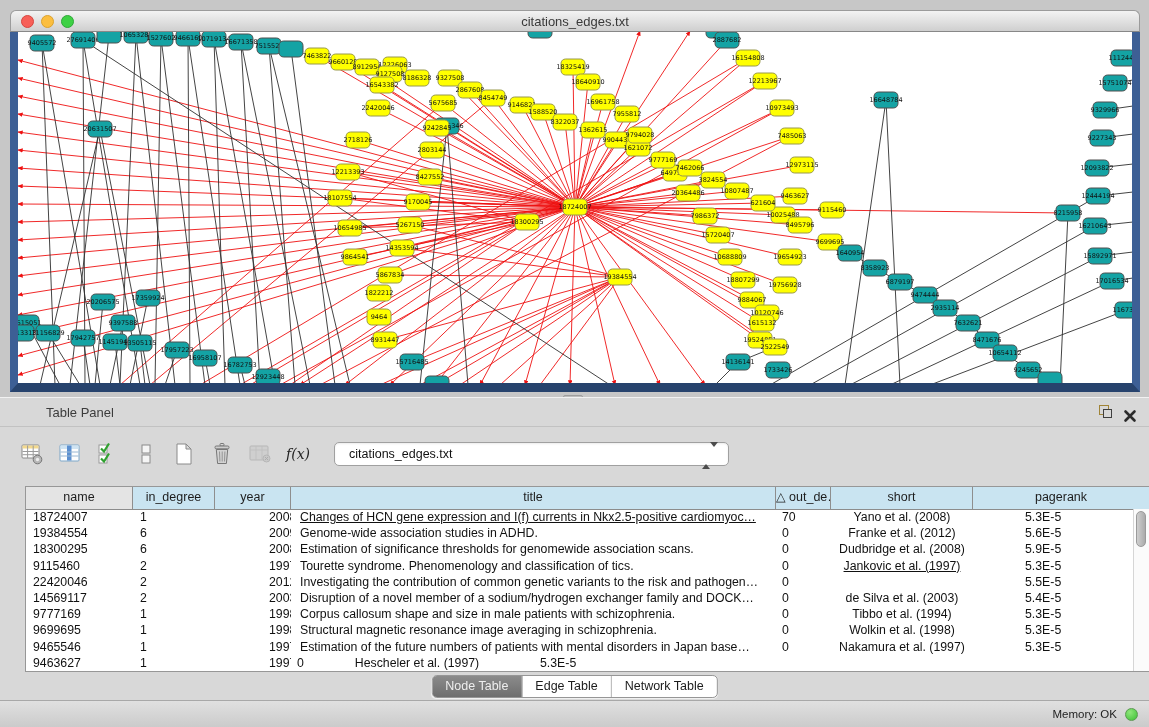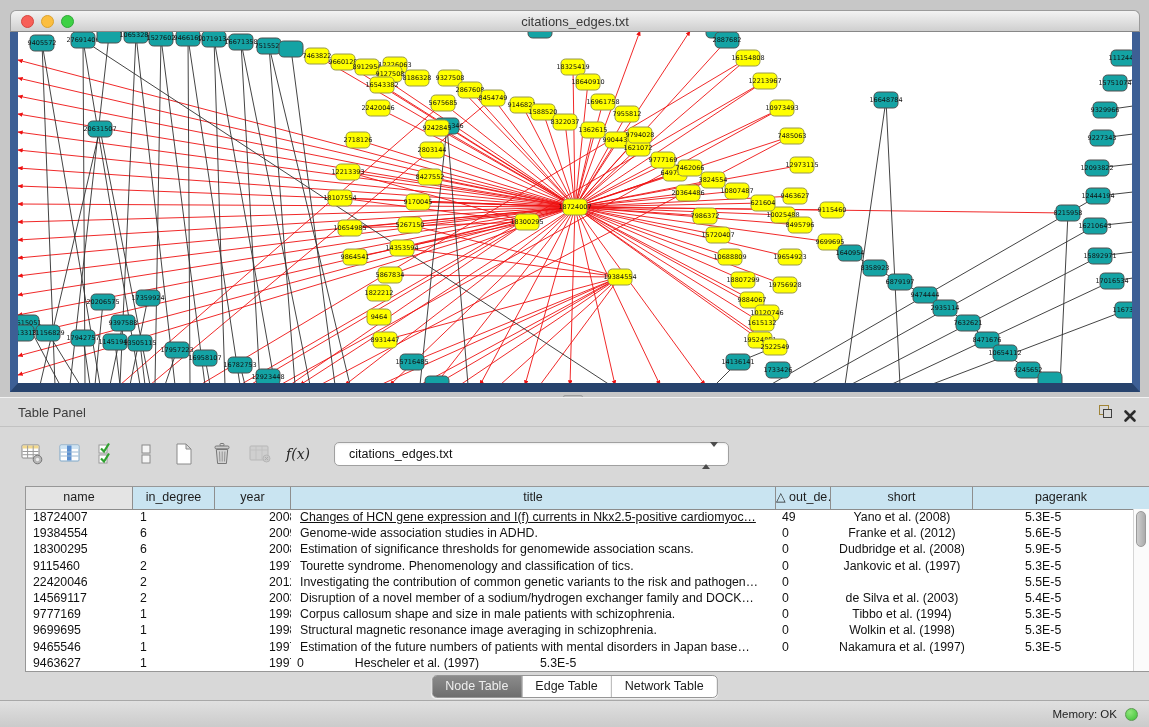--- a/index.html
+++ b/index.html
@@ -29,21 +29,21 @@
   .n-y{fill:#ffff00;stroke:#98984d;stroke-width:1;}
   .nl{font-size:6.5px;text-anchor:middle;fill:#111;font-family:"DejaVu Sans",sans-serif;}
 
   
   .splitter-handle{position:absolute;left:563px;top:395px;width:18px;height:5px;
     border-radius:2px;background:#bdbdbd;border:1px solid #9e9e9e;}
 
   
   .table-panel{position:absolute;left:0;top:397px;width:1149px;height:303px;
     background:#d8d8d8;border-top:1px solid #f2f2f2;box-sizing:border-box;}
-  .panel-header{position:relative;height:27px;line-height:27px;}
+  .panel-header{position:relative;height:27px;line-height:27px;margin-left:28px;}
   .panel-title{padding-left:18px;font-size:13px;color:#3c3c3c;}
   .float-icon{position:absolute;right:36px;top:7px;width:14px;height:14px;}
   .float-icon .sq1{position:absolute;left:0;top:0;width:8px;height:8px;border:1.5px solid #a08437;}
   .float-icon .sq2{position:absolute;left:4px;top:4px;width:7px;height:7px;border:1.5px solid #3f3f3f;background:#d8d8d8;}
   .close-icon{position:absolute;right:12px;top:6px;width:14px;height:14px;}
   .panel-body{position:absolute;left:0;right:0;top:28px;bottom:0;border-top:1px solid #c2c2c2;}
 
   
   .toolbar{position:absolute;left:18px;top:10px;height:34px;display:flex;align-items:center;gap:10px;}
   .tool-btn{width:28px;height:28px;display:flex;align-items:center;justify-content:center;}
@@ -878,21 +878,21 @@
           <div class="th c4" style="width: 55px;">△ out_de…</div>
           <div class="th c5" style="width: 142px;">short</div>
           <div class="th c6" style="width: 176px;">pagerank</div>
         </div>
       <div class="tbl-body">
           <div class="tr">
             <div class="td c0" style="width: 107px;">18724007</div>
             <div class="td c1" style="width: 82px;">1</div>
             <div class="td c2" style="width: 76px;">2008</div>
             <div class="td c3" style="width: 485px; text-decoration: underline;">Changes of HCN gene expression and I(f) currents in Nkx2.5-positive cardiomyoc…</div>
-            <div class="td c4" style="width: 55px;">49</div>
+            <div class="td c4" style="width: 55px;">70</div>
             <div class="td c5" style="width: 142px;">Yano et al. (2008)</div>
             <div class="td c6" style="width: 176px;">5.3E-5</div>
           </div>
           <div class="tr">
             <div class="td c0" style="width: 107px;">19384554</div>
             <div class="td c1" style="width: 82px;">6</div>
             <div class="td c2" style="width: 76px;">2009</div>
             <div class="td c3" style="width: 485px;">Genome-wide association studies in ADHD.</div>
             <div class="td c4" style="width: 55px;">0</div>
             <div class="td c5" style="width: 142px;">Franke et al. (2012)</div>
@@ -906,21 +906,21 @@
             <div class="td c4" style="width: 55px;">0</div>
             <div class="td c5" style="width: 142px;">Dudbridge et al. (2008)</div>
             <div class="td c6" style="width: 176px;">5.9E-5</div>
           </div>
           <div class="tr">
             <div class="td c0" style="width: 107px;">9115460</div>
             <div class="td c1" style="width: 82px;">2</div>
             <div class="td c2" style="width: 76px;">1997</div>
             <div class="td c3" style="width: 485px;">Tourette syndrome. Phenomenology and classification of tics.</div>
             <div class="td c4" style="width: 55px;">0</div>
-            <div class="td c5" style="width: 142px;">Jankovic et al. (1997)</div>
+            <div class="td c5" style="width: 142px; text-decoration: underline;">Jankovic et al. (1997)</div>
             <div class="td c6" style="width: 176px;">5.3E-5</div>
           </div>
           <div class="tr">
             <div class="td c0" style="width: 107px;">22420046</div>
             <div class="td c1" style="width: 82px;">2</div>
             <div class="td c2" style="width: 76px;">2012</div>
             <div class="td c3" style="width: 485px;">Investigating the contribution of common genetic variants to the risk and pathogen…</div>
             <div class="td c4" style="width: 55px;">0</div>
             <div class="td c5" style="width: 142px; margin-top: 36px;">Stergiakouli et al. (2012)</div>
             <div class="td c6" style="width: 176px;">5.5E-5</div>

